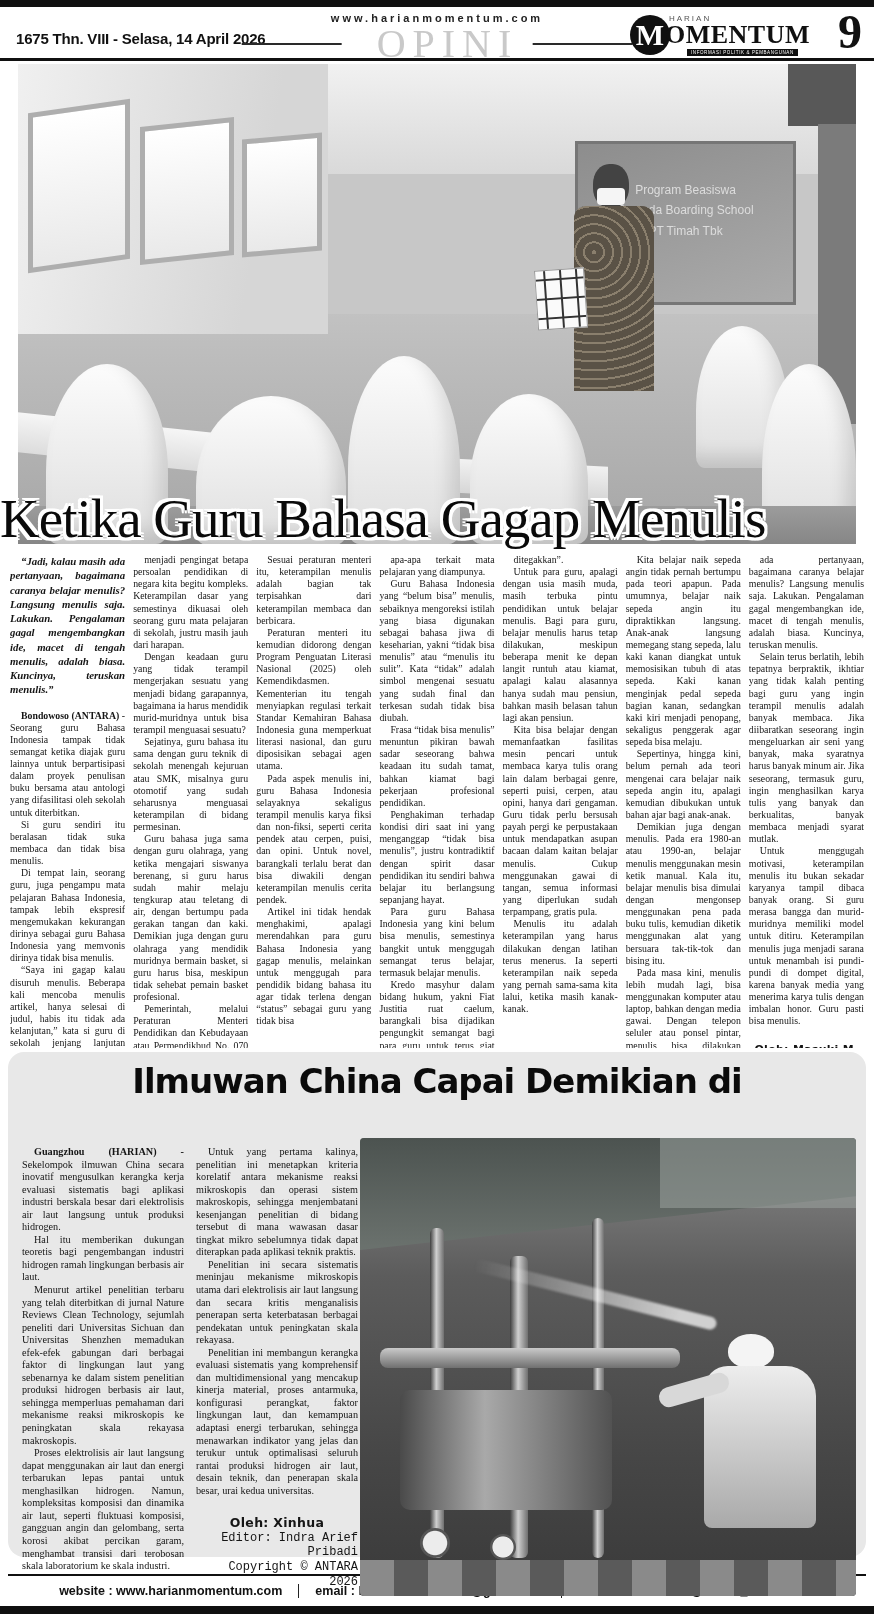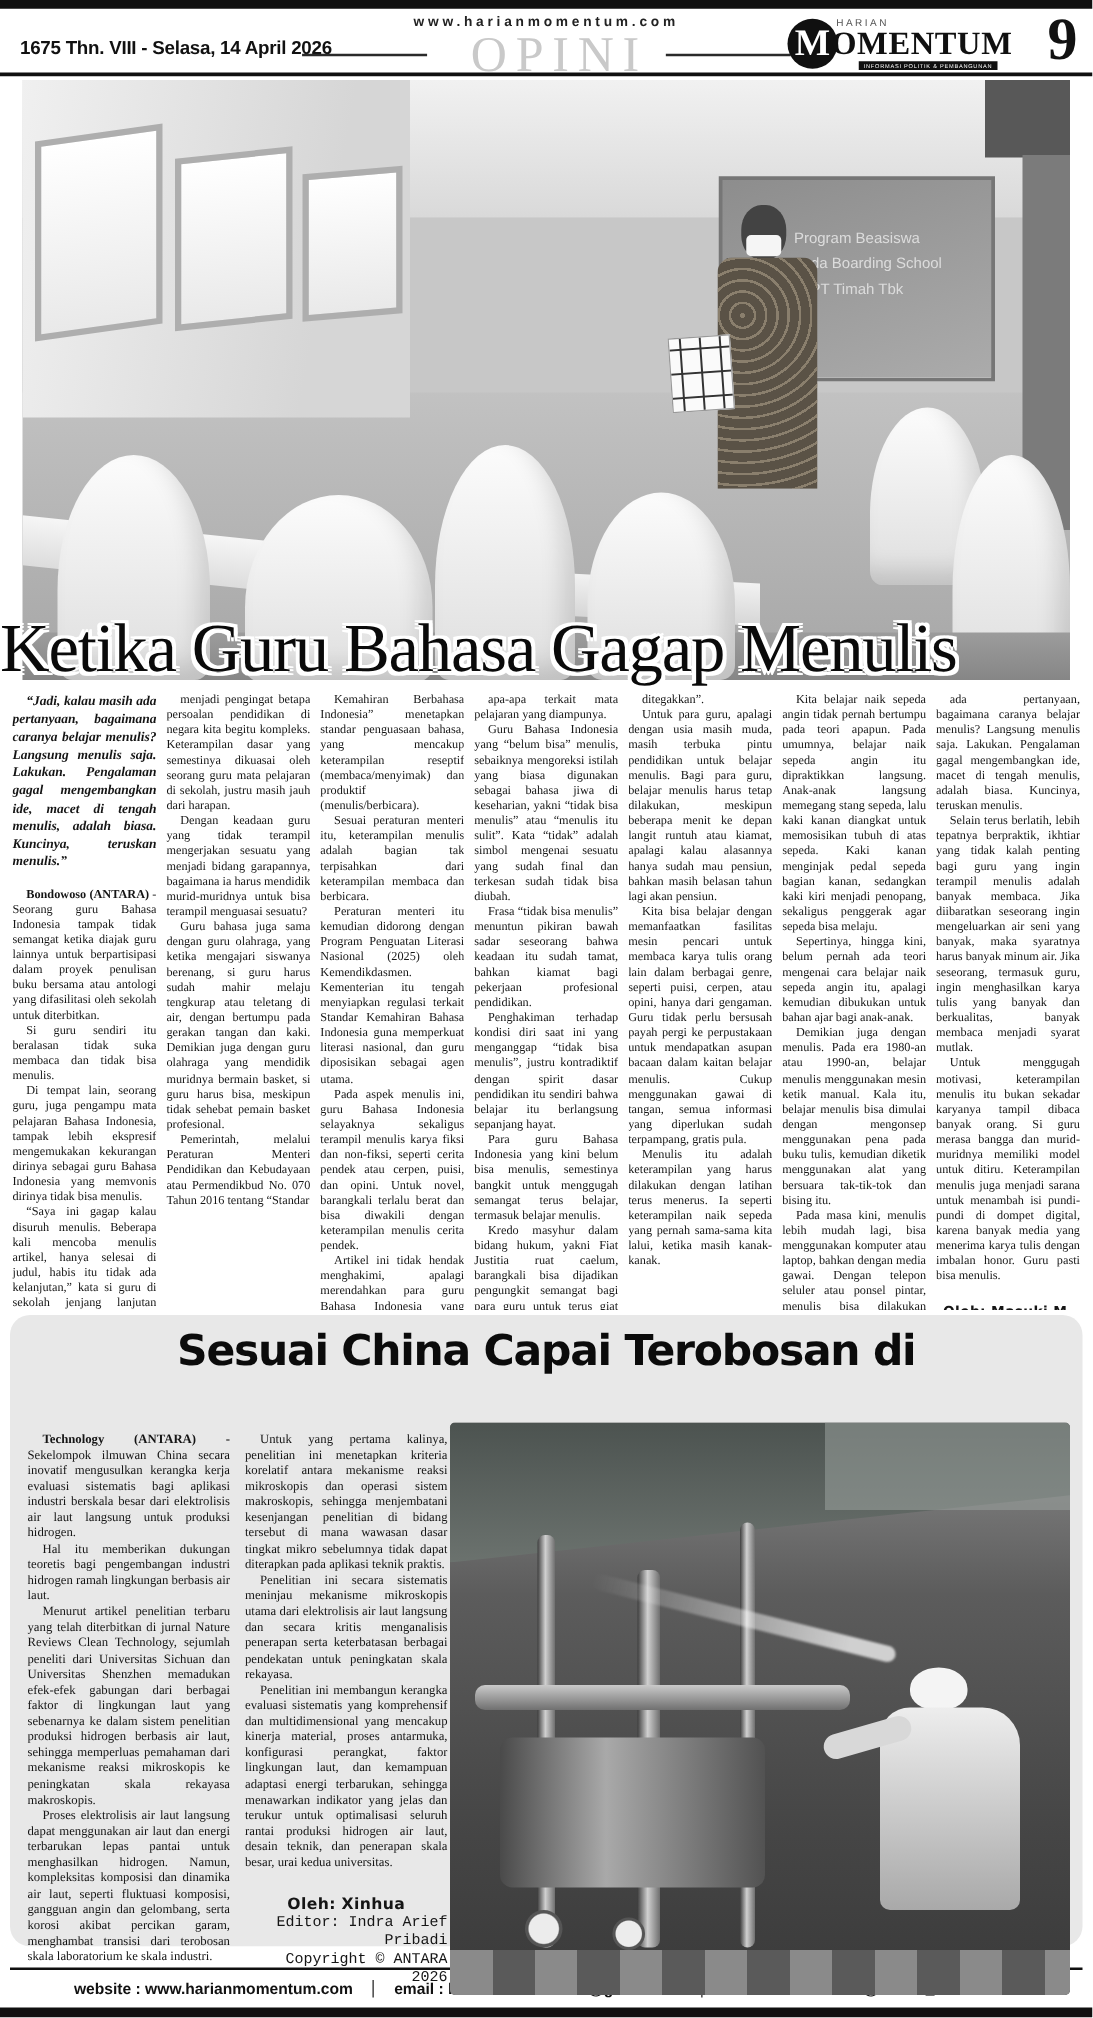--- a/index.html
+++ b/index.html
@@ -205,25 +205,25 @@
     <p class="quote">“Jadi, kalau masih ada pertanyaan, bagaimana caranya belajar menulis? Langsung menulis saja. Lakukan. Pengalaman gagal mengembangkan ide, macet di tengah menulis, adalah biasa. Kuncinya, teruskan menulis.”</p>
     <p><span class="lead">Bondowoso (ANTARA)</span><span> - Seorang guru Bahasa Indonesia tampak tidak semangat ketika diajak guru lainnya untuk berpartisipasi dalam proyek penulisan buku bersama atau antologi yang difasilitasi oleh sekolah untuk diterbitkan.</span></p>
     <p>Si guru sendiri itu beralasan tidak suka membaca dan tidak bisa menulis.</p>
     <p>Di tempat lain, seorang guru, juga pengampu mata pelajaran Bahasa Indonesia, tampak lebih ekspresif mengemukakan kekurangan dirinya sebagai guru Bahasa Indonesia yang memvonis dirinya tidak bisa menulis.</p>
     <p>“Saya ini gagap kalau disuruh menulis. Beberapa kali mencoba menulis artikel, hanya selesai di judul, habis itu tidak ada kelanjutan,” kata si guru di sekolah jenjang lanjutan menengah atas itu.</p>
 
   </div>
   <div class="a1col">
     <p>menjadi pengingat betapa persoalan pendidikan di negara kita begitu kompleks. Keterampilan dasar yang semestinya dikuasai oleh seorang guru mata pelajaran di sekolah, justru masih jauh dari harapan.</p>
     <p>Dengan keadaan guru yang tidak terampil mengerjakan sesuatu yang menjadi bidang garapannya, bagaimana ia harus mendidik murid-muridnya untuk bisa terampil menguasai sesuatu?</p>
+    <p>Sejatinya, guru bahasa itu sama dengan guru teknik di sekolah menengah kejuruan atau SMK, misalnya guru otomotif yang sudah seharusnya menguasai keterampilan di bidang permesinan.</p>
     <p>Guru bahasa juga sama dengan guru olahraga, yang ketika mengajari siswanya berenang, si guru harus sudah mahir melaju tengkurap atau teletang di air, dengan bertumpu pada gerakan tangan dan kaki. Demikian juga dengan guru olahraga yang mendidik muridnya bermain basket, si guru harus bisa, meskipun tidak sehebat pemain basket profesional.</p>
     <p>Pemerintah, melalui Peraturan Menteri Pendidikan dan Kebudayaan atau Permendikbud No. 070 Tahun 2016 tentang “Standar</p>
   </div>
   <div class="a1col">
-    <p>Kemahiran Berbahasa Indonesia” menetapkan standar penguasaan bahasa, yang mencakup keterampilan reseptif (membaca/menyimak) dan produktif (menulis/berbicara).</p>
     <p>Sesuai peraturan menteri itu, keterampilan menulis adalah bagian tak terpisahkan dari keterampilan membaca dan berbicara.</p>
     <p>Peraturan menteri itu kemudian didorong dengan Program Penguatan Literasi Nasional (2025) oleh Kemendikdasmen. Kementerian itu tengah menyiapkan regulasi terkait Standar Kemahiran Bahasa Indonesia guna memperkuat literasi nasional, dan guru diposisikan sebagai agen utama.</p>
     <p>Pada aspek menulis ini, guru Bahasa Indonesia selayaknya sekaligus terampil menulis karya fiksi dan non-fiksi, seperti cerita pendek atau cerpen, puisi, dan opini. Untuk novel, barangkali terlalu berat dan bisa diwakili dengan keterampilan menulis cerita pendek.</p>
     <p>Artikel ini tidak hendak menghakimi, apalagi merendahkan para guru Bahasa Indonesia yang gagap menulis, melainkan untuk menggugah para pendidik bidang bahasa itu agar tidak terlena dengan “status” sebagai guru yang tidak bisa</p>
   </div>
   <div class="a1col">
     <p>apa-apa terkait mata pelajaran yang diampunya.</p>
     <p>Guru Bahasa Indonesia yang “belum bisa” menulis, sebaiknya mengoreksi istilah yang biasa digunakan sebagai bahasa jiwa di keseharian, yakni “tidak bisa menulis” atau “menulis itu sulit”. Kata “tidak” adalah simbol mengenai sesuatu yang sudah final dan terkesan sudah tidak bisa diubah.</p>
     <p>Frasa “tidak bisa menulis” menuntun pikiran bawah sadar seseorang bahwa keadaan itu sudah tamat, bahkan kiamat bagi pekerjaan profesional pendidikan.</p>
     <p>Penghakiman terhadap kondisi diri saat ini yang menganggap “tidak bisa menulis”, justru kontradiktif dengan spirit dasar pendidikan itu sendiri bahwa belajar itu berlangsung sepanjang hayat.</p>
@@ -246,25 +246,25 @@
     <p>ada pertanyaan, bagaimana caranya belajar menulis? Langsung menulis saja. Lakukan. Pengalaman gagal mengembangkan ide, macet di tengah menulis, adalah biasa. Kuncinya, teruskan menulis.</p>
     <p>Selain terus berlatih, lebih tepatnya berpraktik, ikhtiar yang tidak kalah penting bagi guru yang ingin terampil menulis adalah banyak membaca. Jika diibaratkan seseorang ingin mengeluarkan air seni yang banyak, maka syaratnya harus banyak minum air. Jika seseorang, termasuk guru, ingin menghasilkan karya tulis yang banyak dan berkualitas, banyak membaca menjadi syarat mutlak.</p>
     <p>Untuk menggugah motivasi, keterampilan menulis itu bukan sekadar karyanya tampil dibaca banyak orang. Si guru merasa bangga dan murid-muridnya memiliki model untuk ditiru. Keterampilan menulis juga menjadi sarana untuk menambah isi pundi-pundi di dompet digital, karena banyak media yang menerima karya tulis dengan imbalan honor. Guru pasti bisa menulis.</p>
     <p class="byline1">Oleh: Masuki M. Astro</p>
 
   </div>
 </div>
 
 <div class="abs a2-box">
   <div class="a2-title">
-    <div>Sesuai China Capai Terobosan di</div>
+    <div>Ilmuwan China Capai Demikian di</div>
   </div>
   <div class="a2-cols">
     <div class="a2col">
-      <p><span class="lead">Technology (ANTARA) -</span><span> Sekelompok ilmuwan China secara inovatif mengusulkan kerangka kerja evaluasi sistematis bagi aplikasi industri berskala besar dari elektrolisis air laut langsung untuk produksi hidrogen.</span></p>
+      <p><span class="lead">Guangzhou (HARIAN) -</span><span> Sekelompok ilmuwan China secara inovatif mengusulkan kerangka kerja evaluasi sistematis bagi aplikasi industri berskala besar dari elektrolisis air laut langsung untuk produksi hidrogen.</span></p>
       <p>Hal itu memberikan dukungan teoretis bagi pengembangan industri hidrogen ramah lingkungan berbasis air laut.</p>
       <p>Menurut artikel penelitian terbaru yang telah diterbitkan di jurnal Nature Reviews Clean Technology, sejumlah peneliti dari Universitas Sichuan dan Universitas Shenzhen memadukan efek-efek gabungan dari berbagai faktor di lingkungan laut yang sebenarnya ke dalam sistem penelitian produksi hidrogen berbasis air laut, sehingga memperluas pemahaman dari mekanisme reaksi mikroskopis ke peningkatan skala rekayasa makroskopis.</p>
       <p>Proses elektrolisis air laut langsung dapat menggunakan air laut dan energi terbarukan lepas pantai untuk menghasilkan hidrogen. Namun, kompleksitas komposisi dan dinamika air laut, seperti fluktuasi komposisi, gangguan angin dan gelombang, serta korosi akibat percikan garam, menghambat transisi dari terobosan skala laboratorium ke skala industri.</p>
     </div>
     <div class="a2col">
       <p>Untuk yang pertama kalinya, penelitian ini menetapkan kriteria korelatif antara mekanisme reaksi mikroskopis dan operasi sistem makroskopis, sehingga menjembatani kesenjangan penelitian di bidang tersebut di mana wawasan dasar tingkat mikro sebelumnya tidak dapat diterapkan pada aplikasi teknik praktis.</p>
       <p>Penelitian ini secara sistematis meninjau mekanisme mikroskopis utama dari elektrolisis air laut langsung dan secara kritis menganalisis penerapan serta keterbatasan berbagai pendekatan untuk peningkatan skala rekayasa.</p>
       <p>Penelitian ini membangun kerangka evaluasi sistematis yang komprehensif dan multidimensional yang mencakup kinerja material, proses antarmuka, konfigurasi perangkat, faktor lingkungan laut, dan kemampuan adaptasi energi terbarukan, sehingga menawarkan indikator yang jelas dan terukur untuk optimalisasi seluruh rantai produksi hidrogen air laut, desain teknik, dan penerapan skala besar, urai kedua universitas.</p>
       <p class="byline2">Oleh: Xinhua</p>
       <p class="editor2">Editor: Indra Arief Pribadi</p>

